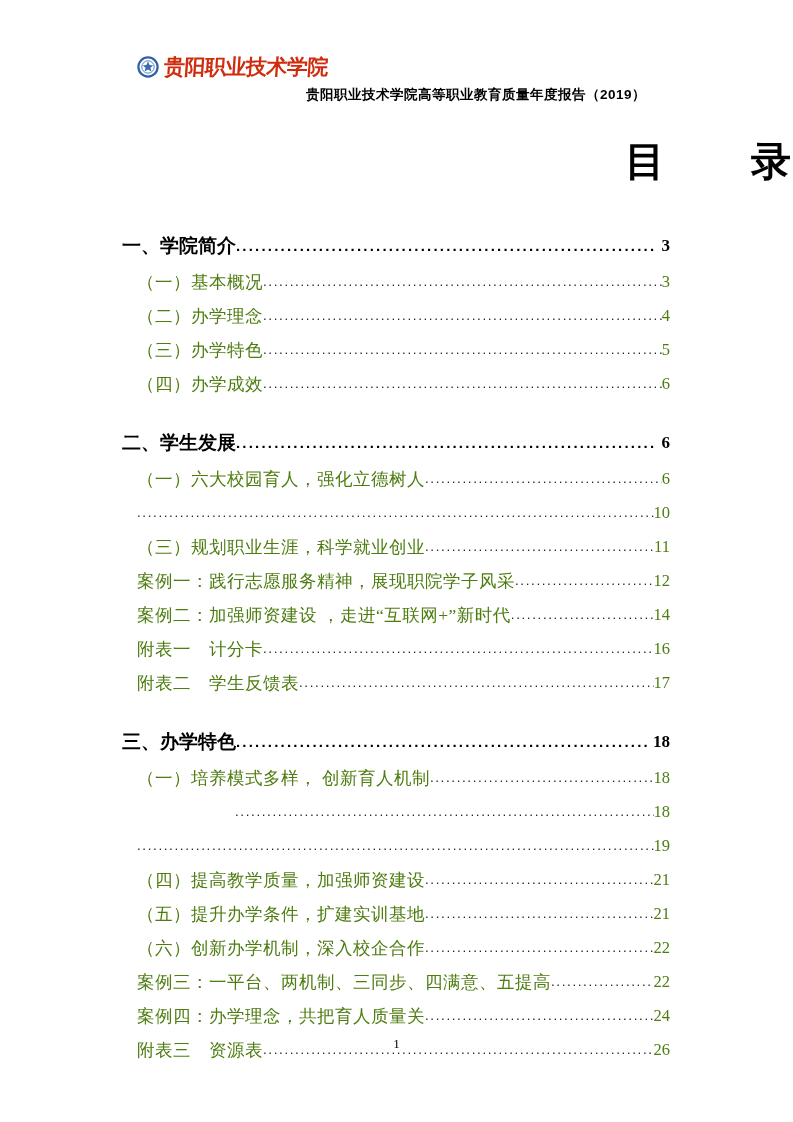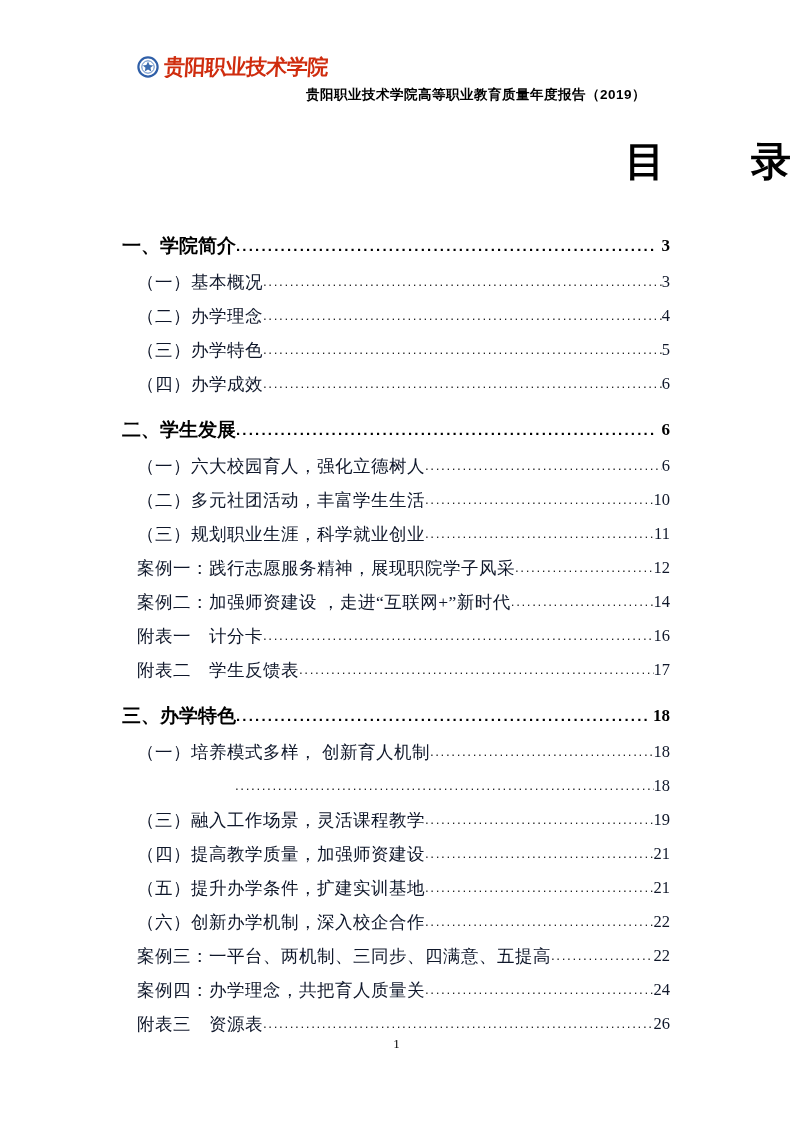--- a/index.html
+++ b/index.html
@@ -47,27 +47,27 @@
     min-width:20px;
   }
   .row .leader::after{
     content:"................................................................................................................................................................";
   }
   .row .pagenum{
     font-family:"Liberation Serif","DejaVu Serif",serif;
     white-space:nowrap;
   }
   
-  .row.h1{height:38px;line-height:38px;margin-top:10px;font-weight:800;}
+  .row.h1{height:38px;line-height:38px;margin-top:23px;font-weight:800;}
   .toc .row.h1:first-child{margin-top:0;}
   .row.h1 .label{font-size:19px;}
   .row.h1 .leader{font-size:15px;letter-spacing:2.2px;font-weight:800;color:#000;}
   .row.h1 .pagenum{font-size:17px;font-weight:700;padding-left:6px;}
   
-  .row.sub{height:34px;line-height:34px;padding-left:15px;color:#0f172a;}
+  .row.sub{height:34px;line-height:34px;padding-left:15px;color:#4d7c0f;}
   .row.sub .label{
     font-size:17.5px;
     font-family:"Liberation Serif","DejaVu Serif",serif;
     font-weight:400;letter-spacing:0.5px;
   }
   .row.sub .leader{font-size:13.5px;letter-spacing:1.6px;color:#222;}
   .row.sub .pagenum{font-size:16.5px;}
   .row .gap-spacer{width:98px;flex:0 0 auto;}
   
   .footer-num{
@@ -126,21 +126,20 @@
         <span class="label">二、学生发展</span>
         <span class="leader"></span>
         <span class="pagenum">6</span>
       </div>
       <div class="row sub">
         <span class="label">（一）六大校园育人，强化立德树人</span>
         <span class="leader"></span>
         <span class="pagenum">6</span>
       </div>
       <div class="row sub">
-        <span class="label">（二）多元社团活动，丰富学生生活</span>
         <span class="leader"></span>
         <span class="pagenum">10</span>
       </div>
       <div class="row sub">
         <span class="label">（三）规划职业生涯，科学就业创业</span>
         <span class="leader"></span>
         <span class="pagenum">11</span>
       </div>
       <div class="row sub">
         <span class="label">案例一：践行志愿服务精神，展现职院学子风采</span>
@@ -171,21 +170,20 @@
         <span class="label">（一）培养模式多样， 创新育人机制</span>
         <span class="leader"></span>
         <span class="pagenum">18</span>
       </div>
       <div class="row sub">
         <span class="gap-spacer"></span>
         <span class="leader"></span>
         <span class="pagenum">18</span>
       </div>
       <div class="row sub">
-        <span class="label">（三）融入工作场景，灵活课程教学</span>
         <span class="leader"></span>
         <span class="pagenum">19</span>
       </div>
       <div class="row sub">
         <span class="label">（四）提高教学质量，加强师资建设</span>
         <span class="leader"></span>
         <span class="pagenum">21</span>
       </div>
       <div class="row sub">
         <span class="label">（五）提升办学条件，扩建实训基地</span>

